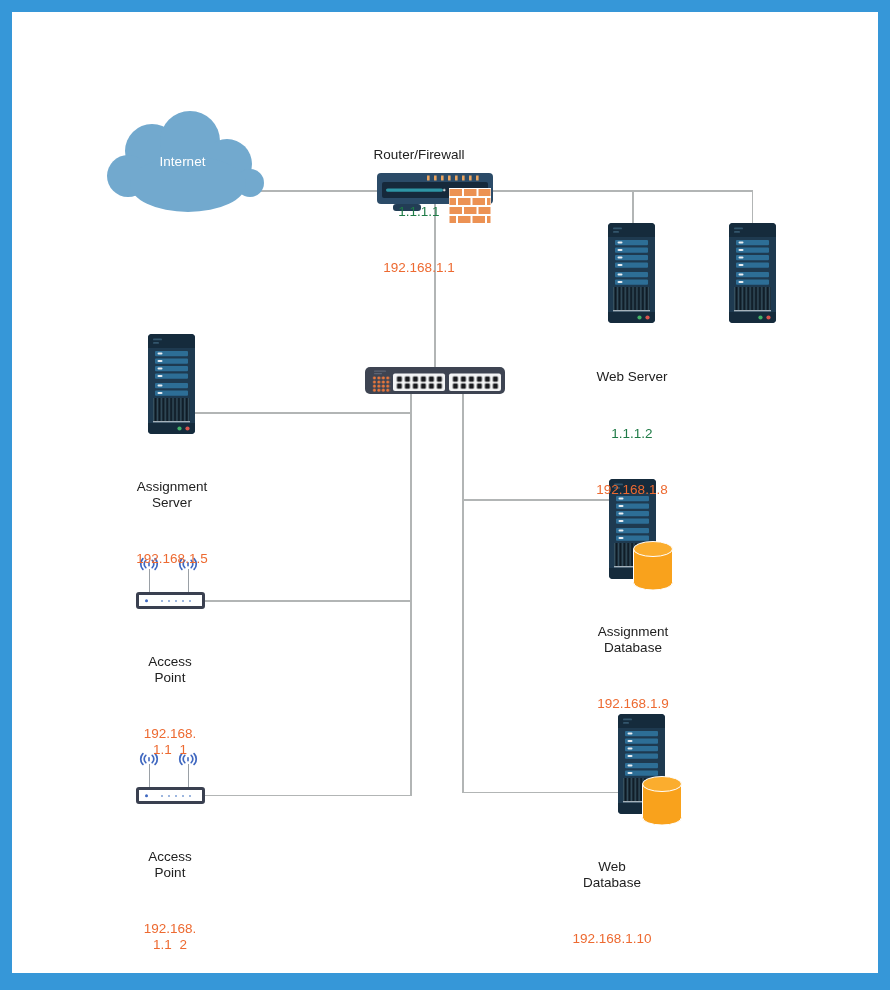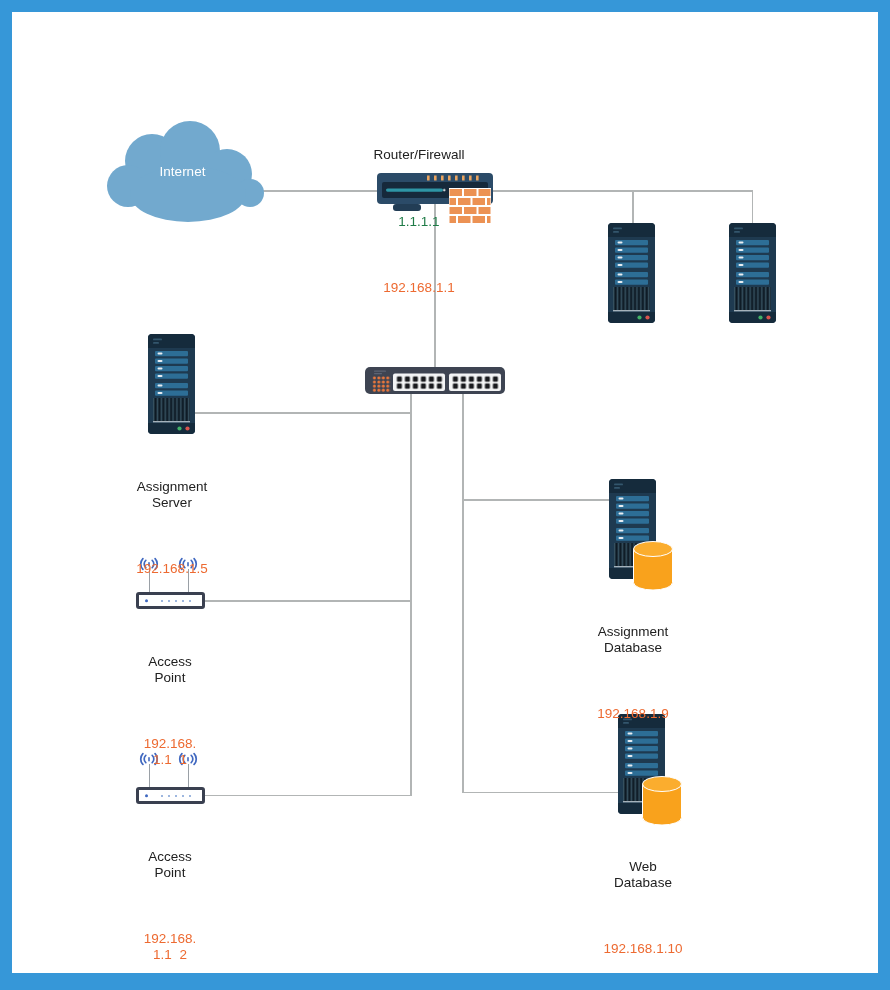--- a/index.html
+++ b/index.html
@@ -5,21 +5,21 @@
   html,body{margin:0;padding:0;font-family:"Liberation Sans",sans-serif;}
   .canvas{position:relative;width:890px;height:990px;background:#3697d8;overflow:hidden;}
   .paper{position:absolute;left:12px;top:12px;width:866px;height:961px;background:#ffffff;}
   .edge{position:absolute;background:#b2b5b5;}
   .edge.h{height:1.7px;}
   .edge.v{width:1.7px;}
   .icon-mount{position:absolute;}
   .fullsvg{position:absolute;left:0;top:0;width:100%;height:100%;display:block;}
   .cloud-label{position:absolute;left:0;top:46px;width:165px;text-align:center;color:#ffffff;font-size:13.5px;}
   .label{position:absolute;text-align:center;font-size:13.5px;line-height:15.5px;color:#212121;white-space:pre-wrap;width:140px;}
-  .label .ip{margin-top:20px;}
+  .label .ip{margin-top:10px;}
   .label .g{color:#1f7b47;}
   .label .o{color:#ed6a31;}
   
   .ap-wrap{position:absolute;left:0;top:0;width:69px;height:54px;}
   .ap-wifi{position:absolute;top:0;width:20px;height:15px;}
   .ap-ant{position:absolute;top:13px;width:1.6px;height:24px;background:#9aa0a6;}
   .ap-bar{position:absolute;top:36px;left:0;width:69px;height:17px;background:#ffffff;border:3px solid #3a4050;border-radius:3px;box-sizing:border-box;}
   .ap-dot{position:absolute;top:50%;transform:translateY(-50%);width:2px;height:2px;border-radius:50%;background:#7e9fd4;}
   .ap-dot.big{width:3.4px;height:3.4px;left:6px;background:#3f68c0;}
 </style>
@@ -55,21 +55,21 @@
   <div class="edge v" style="left:751.5px;top:190px;height:34px;"></div>
   <div class="edge v" style="left:434px;top:204px;height:164px;"></div>
   <div class="edge v" style="left:410px;top:393px;height:403px;"></div>
   <div class="edge h" style="left:195px;top:412px;width:216px;"></div>
   <div class="edge h" style="left:204px;top:600px;width:207px;"></div>
   <div class="edge h" style="left:204px;top:794.5px;width:207px;"></div>
   <div class="edge v" style="left:462px;top:393px;height:400px;"></div>
   <div class="edge h" style="left:462px;top:499px;width:148px;"></div>
   <div class="edge h" style="left:462px;top:791.5px;width:157px;"></div>
 
-  <div class="icon-mount" style="left:100px;top:118px;width:165px;height:106px;">
+  <div class="icon-mount" style="left:100px;top:108px;width:165px;height:106px;">
     <svg class="fullsvg" viewBox="0 0 165 106">
       <g fill="#72a9ce">
         <circle cx="52" cy="43" r="27"></circle>
         <circle cx="90" cy="33" r="30"></circle>
         <circle cx="127" cy="56" r="25"></circle>
         <circle cx="150" cy="75" r="14"></circle>
         <circle cx="28" cy="68" r="21"></circle>
         <ellipse cx="88" cy="76" rx="58" ry="28"></ellipse>
       </g>
     </svg>
@@ -331,20 +331,25 @@
     </div>
   </div>
 </div>
 
   <div class="label" style="left:349px;top:116px;">
     <div class="nm">Router/Firewall</div>
     <div class="ip g">1.1.1.1</div>
     <div class="ip o">192.168.1.1</div>
   </div>
 
+  <div class="label" style="left:562px;top:338px;">
+    <div class="nm">Web Server</div>
+    <div class="ip g">1.1.1.2</div>
+    <div class="ip o">192.168.1.8</div>
+  </div>
 
 
   <div class="label" style="left:102px;top:448px;">
     <div class="nm">Assignment
 Server</div>
     <div class="ip o">192.168.1.5</div>
   </div>
 
   <div class="label" style="left:100px;top:623px;">
     <div class="nm">Access
@@ -359,18 +364,18 @@
     <div class="ip o">192.168.
 1.1  2</div>
   </div>
 
   <div class="label" style="left:563px;top:593px;">
     <div class="nm">Assignment
 Database</div>
     <div class="ip o">192.168.1.9</div>
   </div>
 
-  <div class="label" style="left:573px;top:828px;">
+  <div class="label" style="left:542px;top:828px;">
     <div class="nm">Web
 Database</div>
     <div class="ip o">192.168.1.10</div>
   </div>
 </div>
 
 </body></html>

